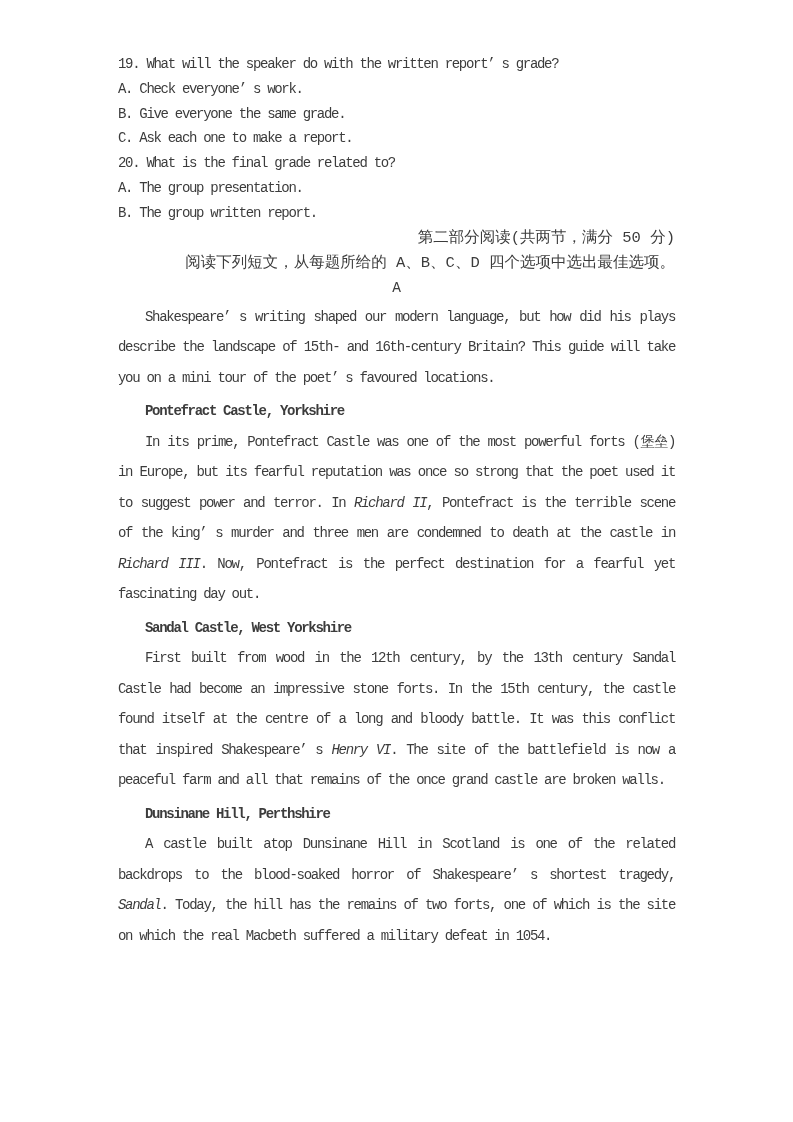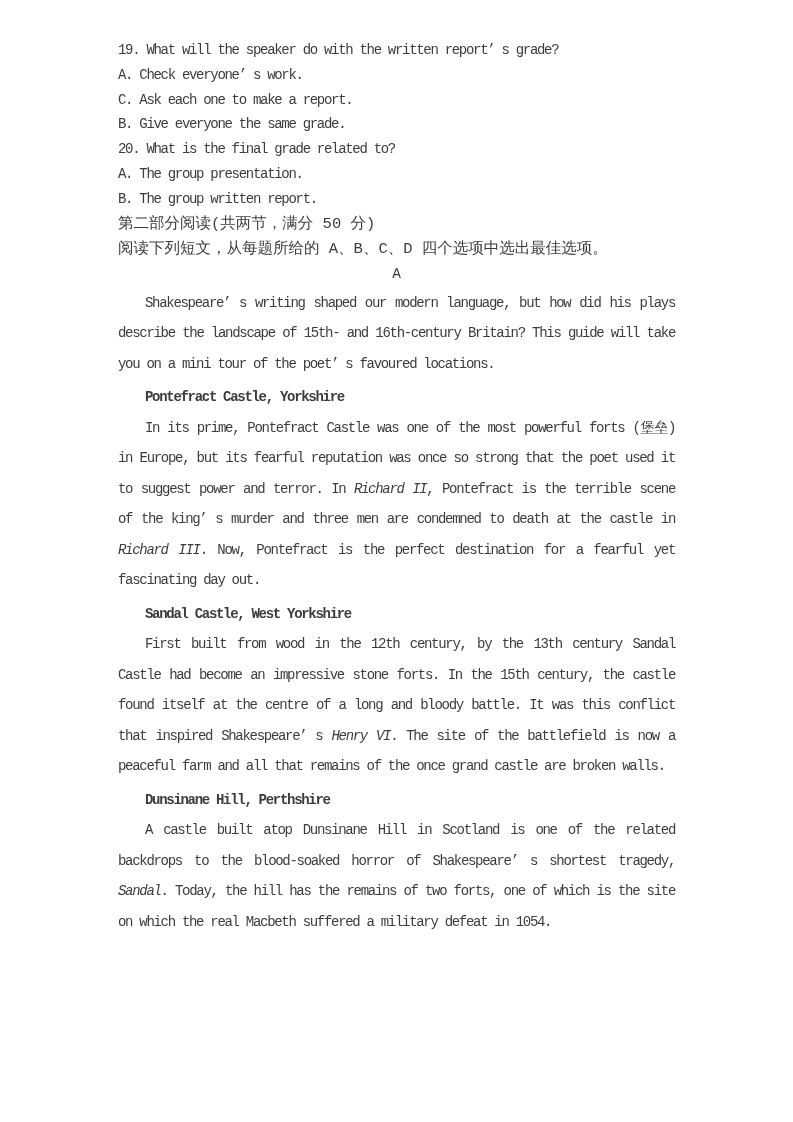--- a/index.html
+++ b/index.html
@@ -2,36 +2,37 @@
 <html><head>
 <meta charset="utf-8">
 <style>
   html,body{margin:0;padding:0;background:#ffffff;}
   .page{
     position:relative;
     width:793px;height:1122px;
     margin:0 auto;
     background:#ffffff;
     box-sizing:border-box;
-    padding:38px 118px 0 118px;
+    padding:52px 118px 0 118px;
     font-family:"Liberation Mono","DejaVu Sans Mono",monospace;
     color:#3c3c3c;
     overflow:hidden;
   }
   .qline{
     font-size:14px;
     letter-spacing:-1.3px;
     line-height:24.8px;
     white-space:nowrap;
   }
   .cnline{
     font-size:15.5px;
     letter-spacing:0;
     line-height:25.4px;
     white-space:nowrap;
+    text-align:right;
   }
   .passage-label{
     font-size:14.5px;
     line-height:25.4px;
     text-align:center;
     letter-spacing:0;
   }
   .para{
     font-size:14px;
     letter-spacing:-1.3px;
@@ -50,22 +51,22 @@
   }
 </style>
 </head>
 <body>
 
 <div class="page">
 
   <div>
     <div class="qline">19. What will the speaker do with the written report’ s grade?</div>
     <div class="qline">A. Check everyone’ s work.</div>
+    <div class="qline">B. Give everyone the same grade.</div>
     <div class="qline">C. Ask each one to make a report.</div>
-    <div class="qline">B. Give everyone the same grade.</div>
     <div class="qline">20. What is the final grade related to?</div>
     <div class="qline">A. The group presentation.</div>
     <div class="qline">B. The group written report.</div>
   </div>
 
   <div>
     <div class="cnline">第二部分阅读(共两节，满分 50 分)</div>
     <div class="cnline">阅读下列短文，从每题所给的 A、B、C、D 四个选项中选出最佳选项。</div>
 
     <div class="passage-label">A</div>

